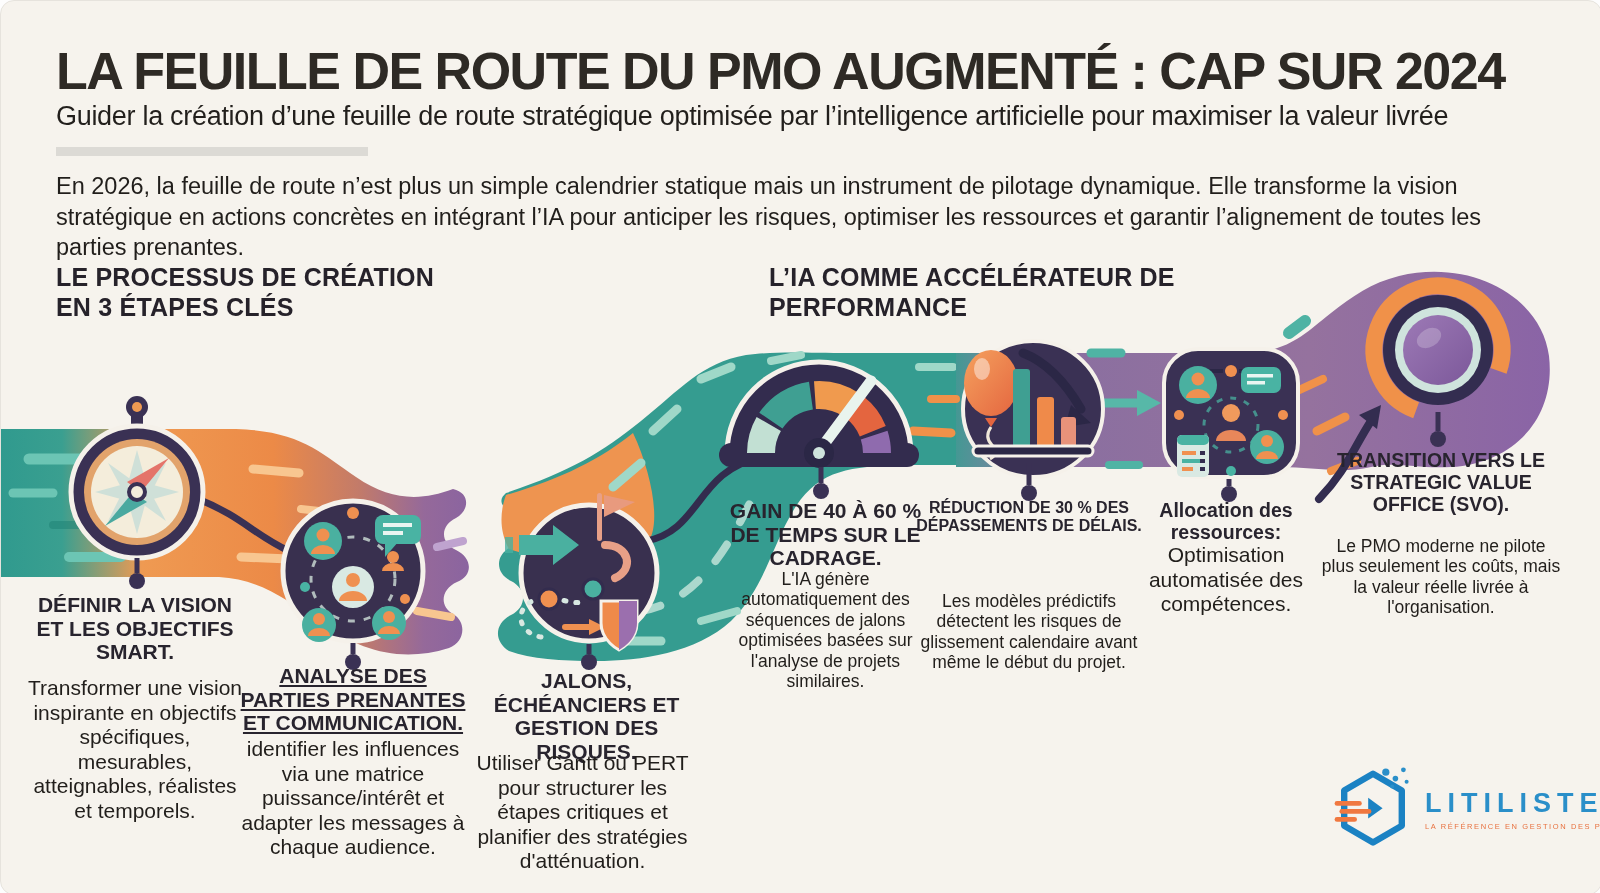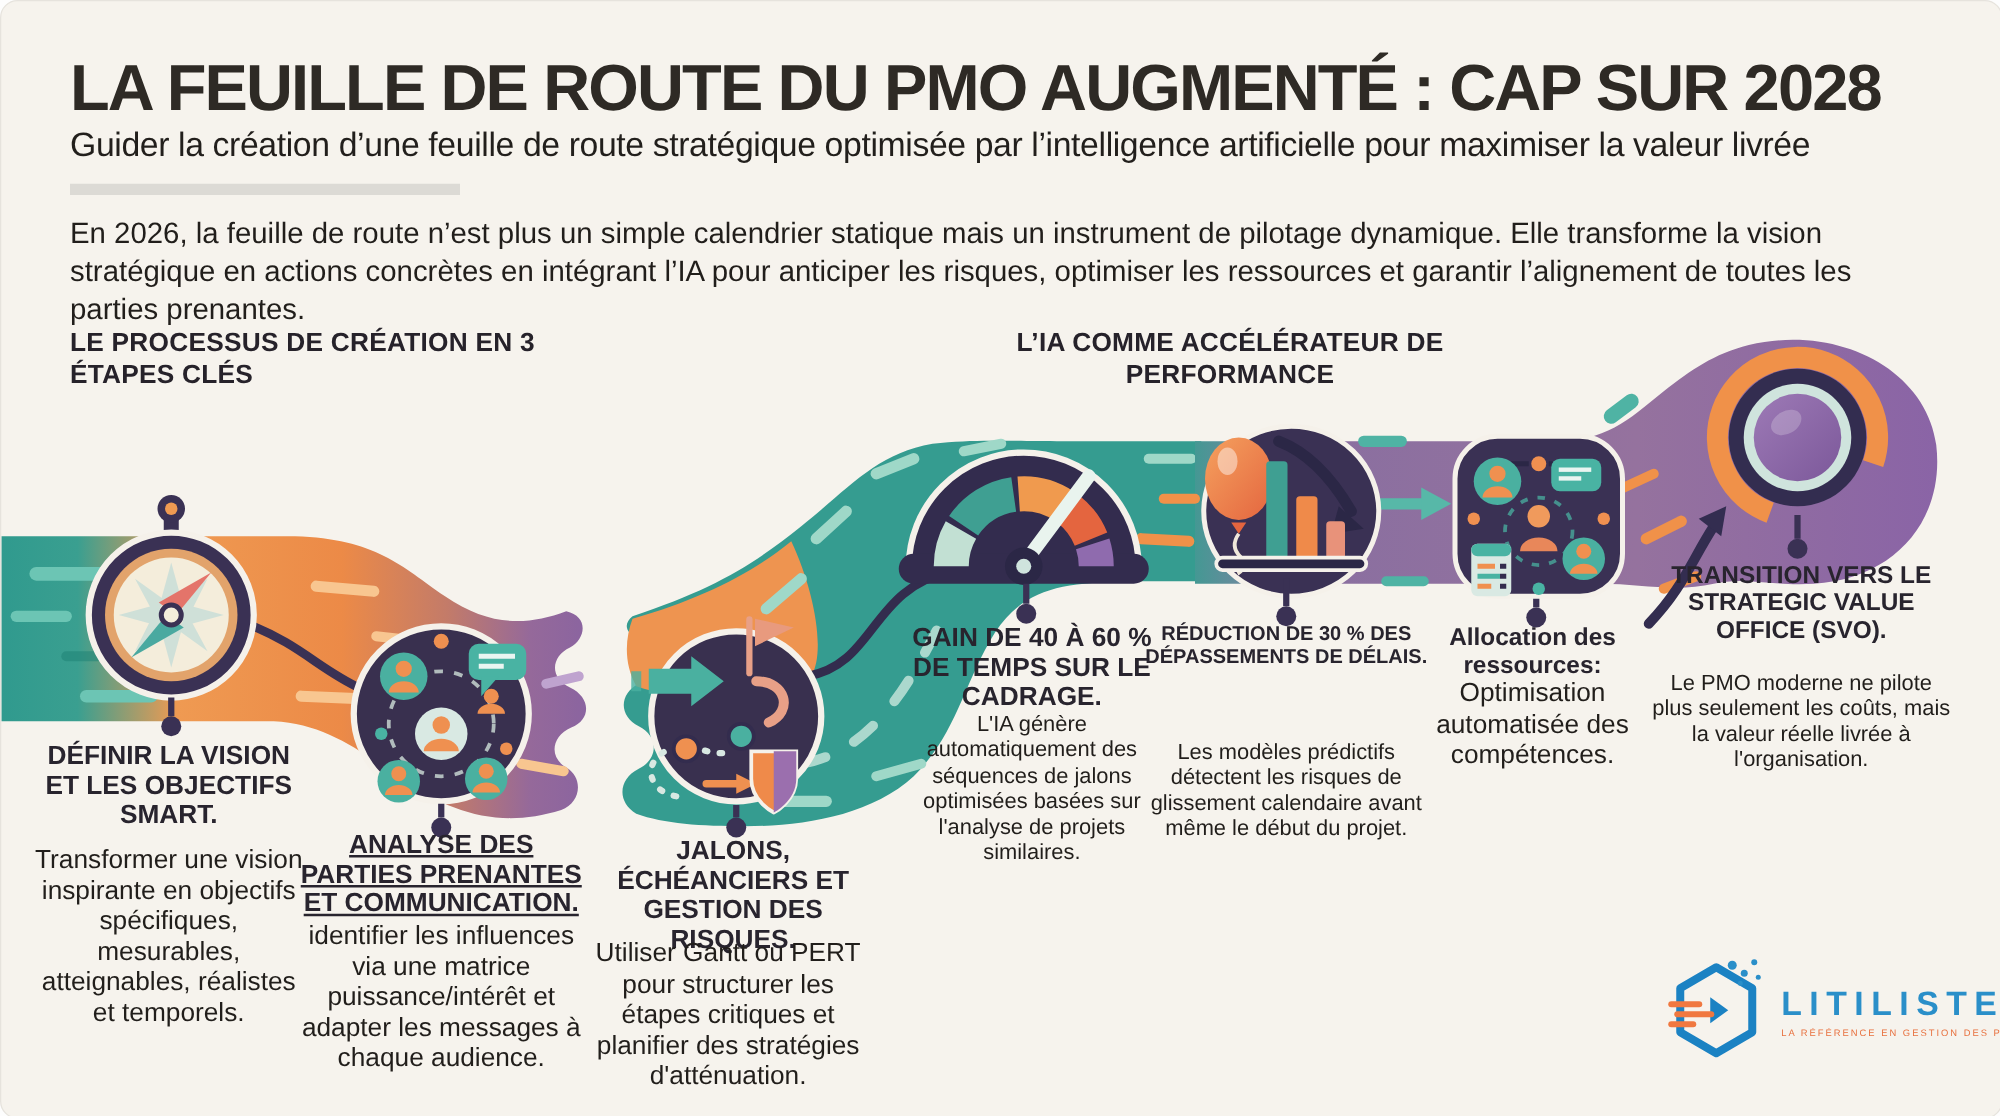--- a/index.html
+++ b/index.html
@@ -6,21 +6,21 @@
   .canvas{
     position:relative;width:1600px;height:893px;overflow:hidden;
     background:#f6f3ed;border-radius:14px;border:1px solid #e6e3dd;
     font-family:"Liberation Sans", sans-serif;color:#262220;
   }
   .abs{position:absolute;}
   .hdr-title{font-size:52px;font-weight:bold;letter-spacing:-1.5px;color:#2e2a25;white-space:nowrap;}
   .hdr-sub{font-size:27px;letter-spacing:-0.3px;color:#221f1c;white-space:nowrap;}
   .divider{background:#dcdad5;height:9px;}
   .intro{font-size:23.5px;line-height:1.3;color:#211e1b;}
-  .sec-head{font-size:21px;font-weight:bold;line-height:1.18;color:#26222a;letter-spacing:0.2px;}
+  .sec-head{font-size:25px;font-weight:bold;line-height:1.18;color:#26222a;letter-spacing:0.2px;}
   .ms-title{font-weight:bold;text-align:center;line-height:1.13;color:#28242e;}
   .ms-body{text-align:center;line-height:1.17;color:#211e1b;}
   .fs21{font-size:21px;} .fs20{font-size:16px;} .fs19{font-size:19.5px;text-align:center;}
   .fs18{font-size:21px;} .fs17{font-size:17.5px;}
   .logo-name{font-size:27px;font-weight:bold;color:#2a8fc9;letter-spacing:6px;}
   .logo-tag{font-size:7.5px;color:#e8713f;letter-spacing:1.6px;margin-top:3px;white-space:nowrap;}
   svg{display:block;}
 </style>
 </head>
 <body>
@@ -257,27 +257,27 @@
       <circle cx="1437" cy="349" r="64" fill="none" stroke="#f09149" stroke-width="17" stroke-dasharray="300 103" transform="rotate(110 1437 349)"></circle>
       <circle cx="1437" cy="349" r="55" fill="#332d50"></circle>
       <circle cx="1437" cy="349" r="43" fill="#cfe4dd"></circle>
       <circle cx="1437" cy="349" r="35" fill="url(#targg)"></circle>
       <ellipse cx="1428" cy="337" rx="13" ry="9" fill="#ffffff" opacity="0.22" transform="rotate(-30 1428 337)"></ellipse>
     </g>
     <line x1="1437" y1="411" x2="1437" y2="430" stroke="#3a3154" stroke-width="5"></line>
     <circle cx="1437" cy="438" r="8" fill="#3a3154"></circle>
   </svg>
 
-  <div class="abs hdr-title" style="left:55px;top:40px;">LA FEUILLE DE ROUTE DU PMO AUGMENTÉ : CAP SUR 2028</div>
+  <div class="abs hdr-title" style="left:55px;top:40px;">LA FEUILLE DE ROUTE DU PMO AUGMENTÉ : CAP SUR 2024</div>
   <div class="abs hdr-sub" style="left:55px;top:100px;">Guider la création d’une feuille de route stratégique optimisée par l’intelligence artificielle pour maximiser la valeur livrée</div>
   <div class="abs divider" style="left:55px;top:146px;width:312px;"></div>
   <div class="abs intro" style="left:55px;top:170px;width:1495px;">En 2026, la feuille de route n’est plus un simple calendrier statique mais un instrument de pilotage dynamique. Elle transforme la vision stratégique en actions concrètes en intégrant l’IA pour anticiper les risques, optimiser les ressources et garantir l’alignement de toutes les parties prenantes.</div>
 
   <div class="abs sec-head" style="left:55px;top:262px;width:400px;">LE PROCESSUS DE CRÉATION EN 3 ÉTAPES CLÉS</div>
-  <div class="abs sec-head" style="left:768px;top:262px;width:430px;text-align:center;">L’IA COMME ACCÉLÉRATEUR DE PERFORMANCE</div>
+  <div class="abs sec-head" style="left:768px;top:262px;width:430px;text-align:left;">L’IA COMME ACCÉLÉRATEUR DE PERFORMANCE</div>
 
   <div class="abs ms-title fs21" style="left:23px;top:592px;width:222px;">DÉFINIR LA VISION ET LES OBJECTIFS SMART.</div>
   <div class="abs ms-body fs18" style="left:23px;top:675px;width:222px;">Transformer une vision inspirante en objectifs spécifiques, mesurables, atteignables, réalistes et temporels.</div>
 
   <div class="abs ms-title fs21" style="left:237px;top:663px;width:230px;text-decoration:underline;">ANALYSE DES PARTIES PRENANTES ET COMMUNICATION.</div>
   <div class="abs ms-body fs18" style="left:237px;top:736px;width:230px;">identifier les influences via une matrice puissance/intérêt et adapter les messages à chaque audience.</div>
 
   <div class="abs ms-title fs21" style="left:473px;top:668px;width:225px;">JALONS, ÉCHÉANCIERS ET GESTION DES RISQUES.</div>
   <div class="abs ms-body fs18" style="left:464px;top:750px;width:235px;text-align:center;">Utiliser Gantt ou PERT pour structurer les étapes critiques et planifier des stratégies d'atténuation.</div>
 

